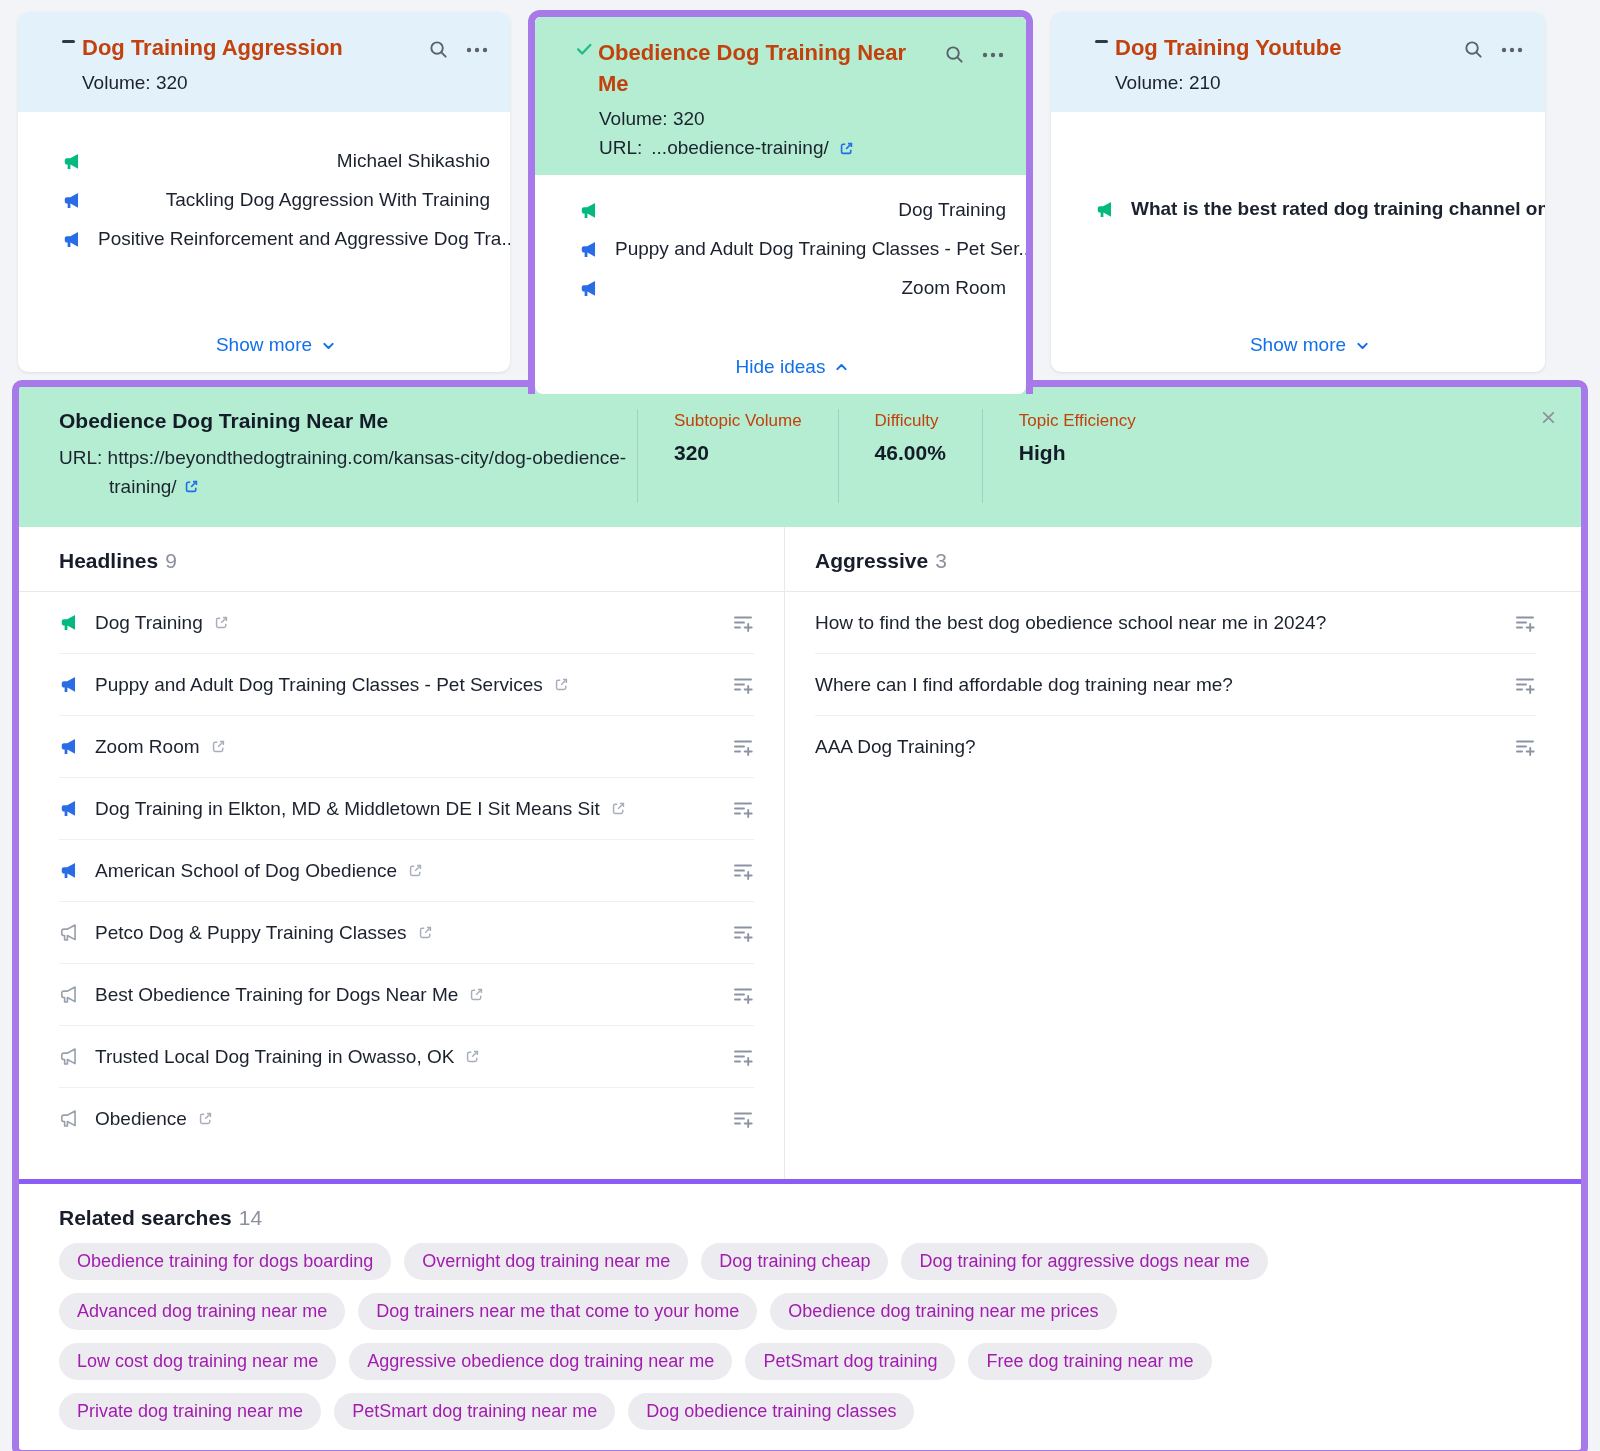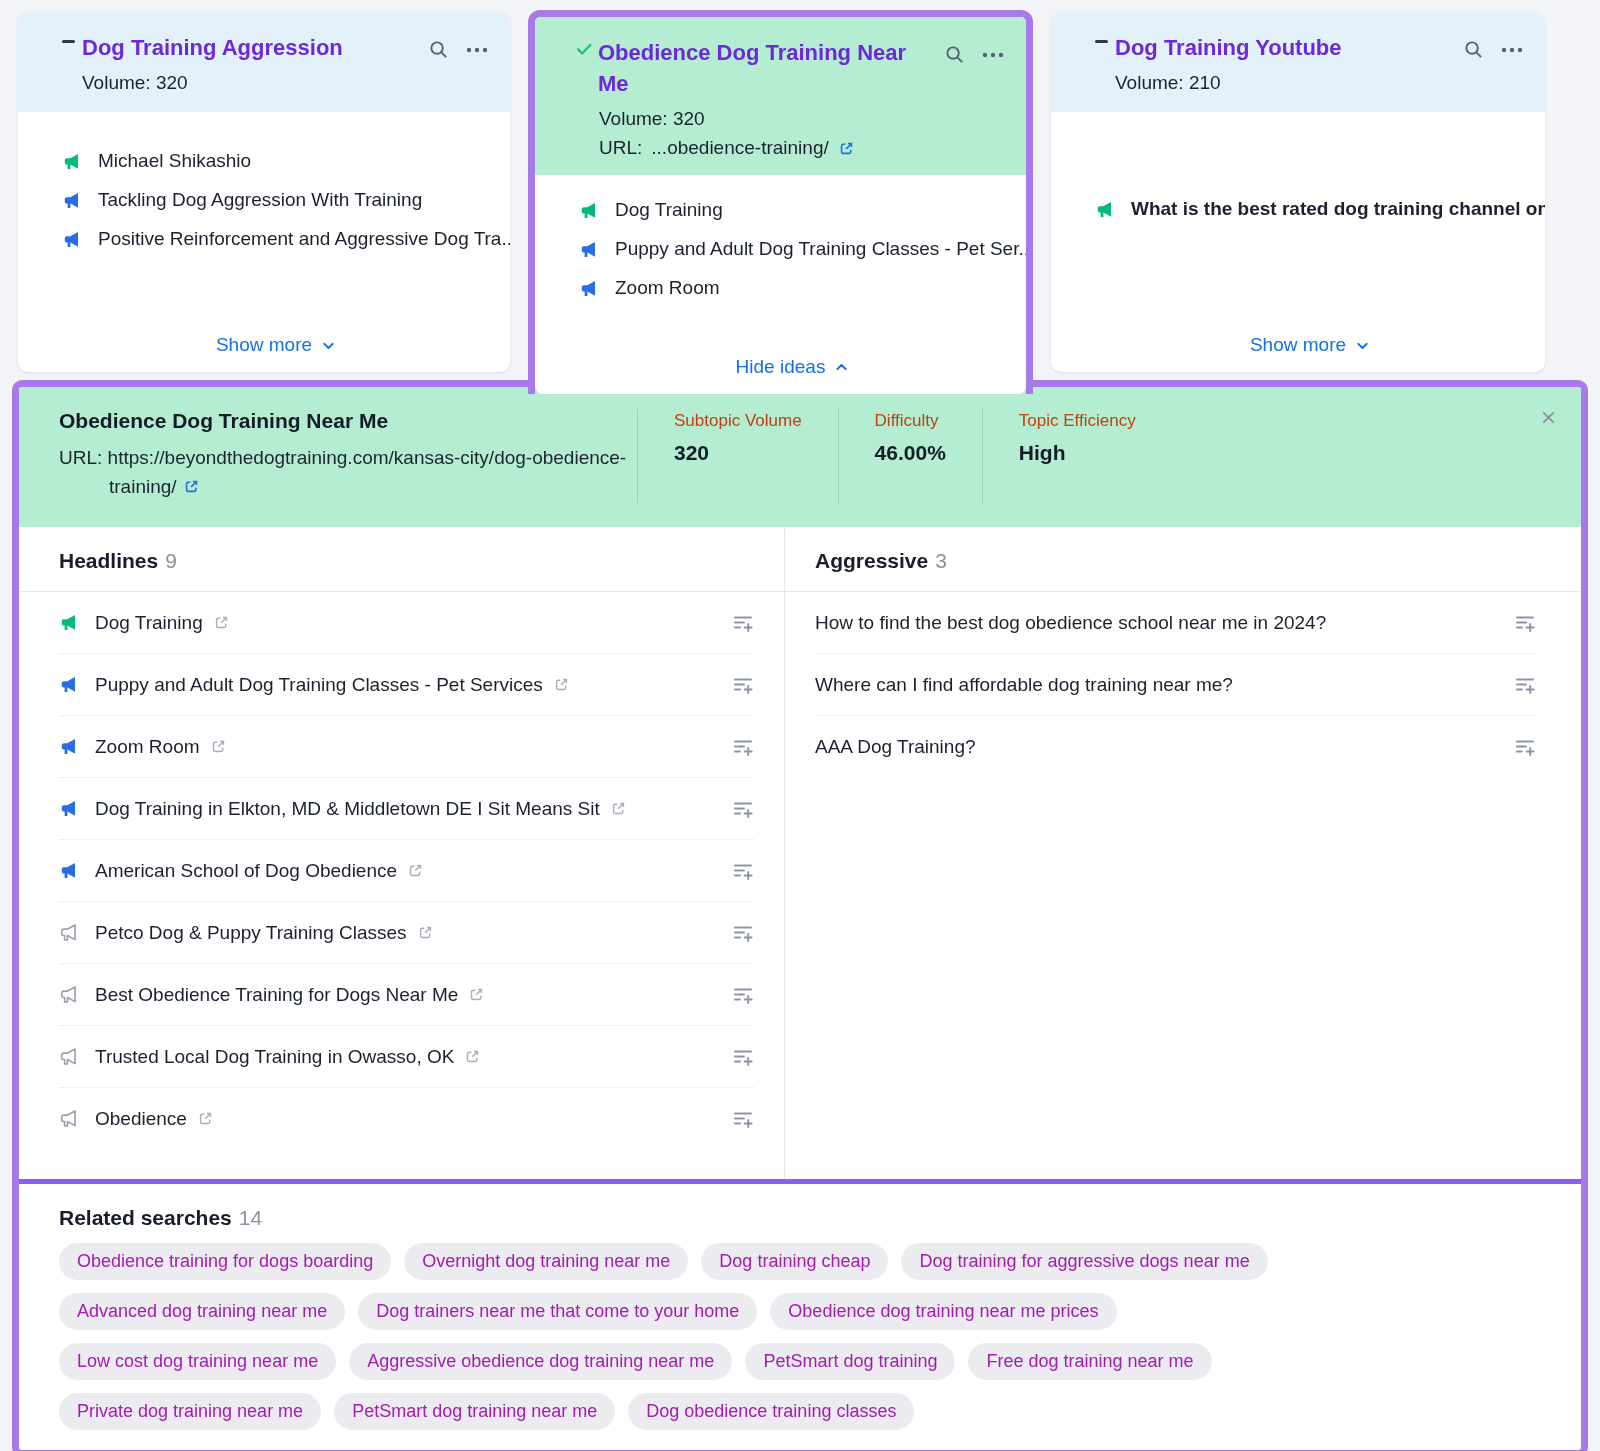--- a/index.html
+++ b/index.html
@@ -22,33 +22,33 @@
   .card-3{width:494px;height:360px;}
   .wrap-selected{
     width:505px;height:384px;margin-top:-2px;
     border:7px solid #a87ae9;border-bottom:none;
     border-radius:12px 12px 0 0;
     position:relative;z-index:3;box-sizing:border-box;
   }
   .wrap-selected .card{height:100%;border-radius:6px 6px 8px 8px;box-shadow:none;}
   .card-header{background:#e3f1fb;padding:20px 24px 18px 44px;position:relative;}
   .card-header.green{background:#b4edd1;padding-bottom:16px;}
-  .card-title{font-size:22px;font-weight:bold;line-height:1.42;display:flex;color:#6d28d9;}
+  .card-title{font-size:22px;font-weight:bold;line-height:1.42;display:flex;color:#c2410c;}
   .card-title .t{max-width:332px;}
   .dash-icon{width:13px;height:3px;background:#323946;border-radius:1.5px;margin:8px 7px 0 0;flex:none;}
   .check-icon{flex:none;margin:3px 5px 0 -4px;}
   .hdr-icons{position:absolute;top:27px;right:22px;display:flex;gap:17px;align-items:center;}
   .hdr-icons svg{cursor:pointer;}
   .vol-line,.url-line{font-size:19px;margin-top:9px;margin-left:20px;color:#1c2330;}
   .url-line{display:flex;align-items:center;gap:9px;margin-top:7px;}
   .card-body{flex:1;display:flex;flex-direction:column;padding:0 20px 16px 44px;}
   .ideas-1{margin-top:38px;}
   .ideas-2{margin-top:24px;}
   .ideas-3{margin-top:86px;font-weight:bold;}
-  .idea{display:flex;align-items:center;margin-bottom:17px;font-size:19px;white-space:nowrap;}
+  .idea{display:flex;align-items:center;margin-bottom:17px;font-size:19px;white-space:nowrap;justify-content:space-between;}
   .idea .mega{margin-right:15px;}
   .footer-link{
     margin-top:auto;align-self:center;
     color:#1270e8;font-size:19px;
     display:flex;align-items:center;gap:9px;cursor:pointer;
   }
   
   .detail-panel{
     margin:-14px 12px 0;position:relative;z-index:1;
     background:#fff;border:7px solid #a87ae9;border-radius:10px;

